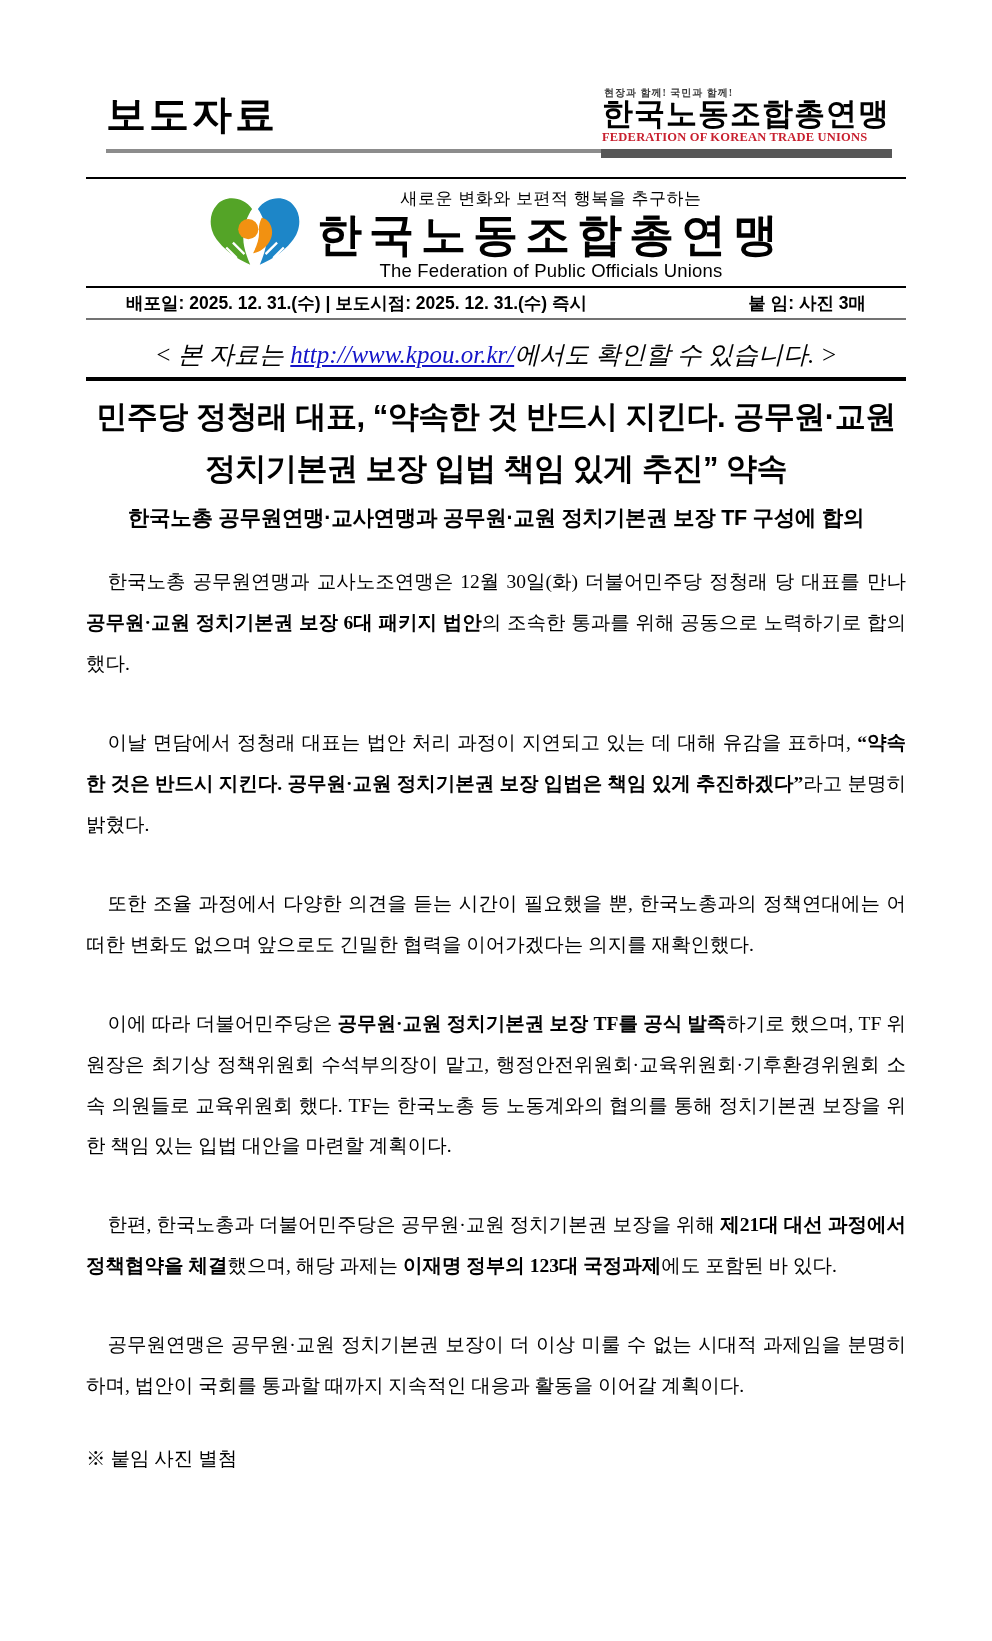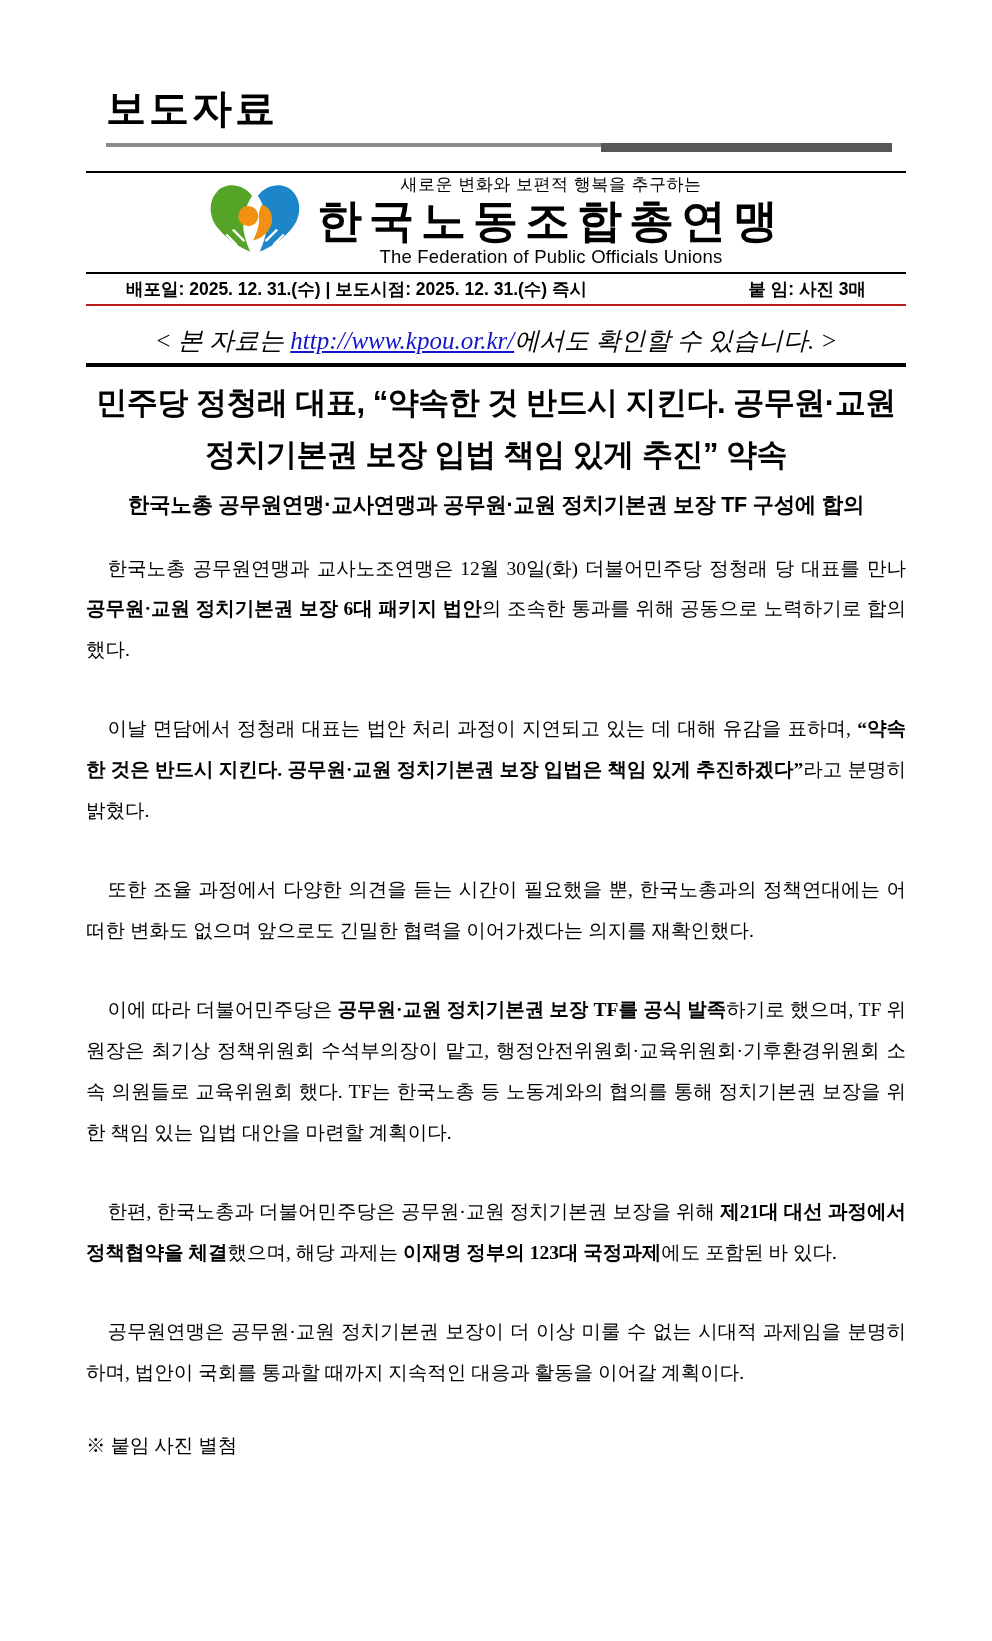--- a/index.html
+++ b/index.html
@@ -23,29 +23,29 @@
   .masthead-row{display:flex;justify-content:space-between;align-items:flex-end;padding:0 16px 0 20px;}
   .pr-label{font-family:"Liberation Sans","DejaVu Sans",sans-serif;font-weight:bold;font-size:40px;letter-spacing:3px;line-height:1;padding-bottom:10px;}
   .fktu{text-align:left;line-height:1.04;}
   .fktu-slogan{font-size:10px;font-weight:bold;color:#3a3a3a;letter-spacing:1px;padding-left:2px;}
   .fktu-name{font-family:"Liberation Sans","DejaVu Sans",sans-serif;font-weight:bold;font-size:31px;letter-spacing:1px;}
   .fktu-en{color:var(--fktu-red);font-weight:bold;font-size:12.5px;letter-spacing:.2px;font-family:"Liberation Serif","DejaVu Serif",serif;}
   .rule-gray{margin:5px 14px 0 20px;height:4px;background:var(--bar-gray);position:relative;}
   .rule-dark{position:absolute;right:0;top:0;width:37%;height:9px;background:var(--bar-dark);}
 
   
-  .org-block{margin-top:24px;border-top:2px solid #000;padding:0 0 4px;}
+  .org-block{margin-top:24px;border-top:2px solid #000;padding:8px 0 4px;}
   .org-inner{display:flex;justify-content:center;align-items:center;gap:14px;}
   .org-text{text-align:center;font-family:"Liberation Sans","DejaVu Sans",sans-serif;}
   .org-slogan{font-size:17px;letter-spacing:.5px;}
   .org-name{font-weight:bold;font-size:45px;letter-spacing:7px;line-height:1.12;}
   .org-en{font-size:18.5px;letter-spacing:.2px;}
 
   
-  .meta-row{border-top:2px solid #000;border-bottom:2px solid #b91c1c;display:flex;justify-content:space-between;align-items:center;
+  .meta-row{border-top:2px solid #000;border-bottom:2px solid #737373;display:flex;justify-content:space-between;align-items:center;
     padding:3px 40px 3px 40px;font-family:"Liberation Sans","DejaVu Sans",sans-serif;font-weight:bold;font-size:17.5px;}
   .address{text-align:center;font-size:18.5px;margin-top:6px;}
   .source-note{text-align:center;font-style:italic;font-size:25px;margin-top:18px;}
   .source-note .url{color:var(--link-blue);text-decoration:underline;cursor:pointer;}
   .thick-rule{height:4px;background:#000;margin-top:6px;}
 
   
   .title{font-family:"Liberation Sans","DejaVu Sans",sans-serif;font-weight:bold;font-size:31px;line-height:1.68;text-align:center;margin-top:10px;letter-spacing:-.5px;}
   .subtitle{font-family:"Liberation Sans","DejaVu Sans",sans-serif;font-weight:bold;font-size:21.5px;text-align:center;margin-top:8px;letter-spacing:-.3px;}
 
@@ -57,20 +57,25 @@
   .logo-svg{display:block;}
 </style>
 </head>
 <body>
 
 <div class="page">
 
   <header class="masthead">
     <div class="masthead-row">
       <div class="pr-label">보도자료</div>
+      <div class="fktu">
+        <div class="fktu-slogan">현장과 함께! 국민과 함께!</div>
+        <div class="fktu-name">한국노동조합총연맹</div>
+        <div class="fktu-en">FEDERATION OF KOREAN TRADE UNIONS</div>
+      </div>
     </div>
     <div class="rule-gray">
         <span class="rule-dark"></span>
       </div>
   </header>
 
   <section class="org-block">
     <div class="org-inner">
       <span class="org-logo">
         <svg class="logo-svg" width="96" height="82" viewBox="0 0 100 84" aria-hidden="true">

